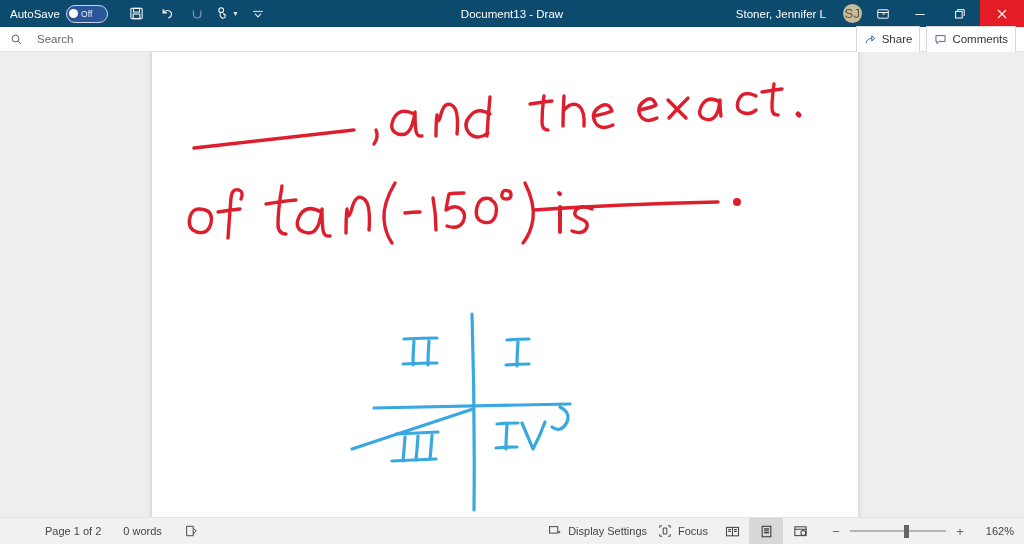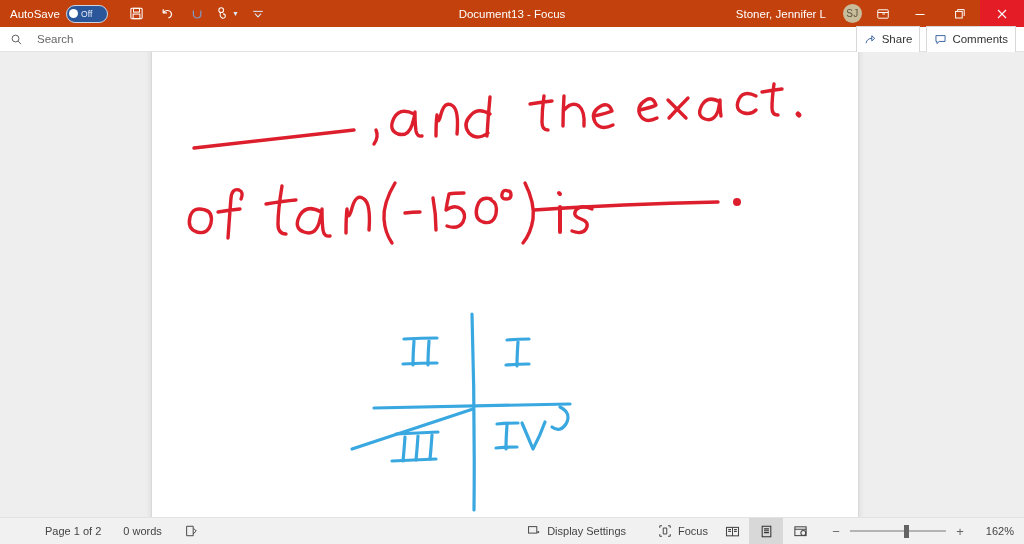--- a/index.html
+++ b/index.html
@@ -6,21 +6,21 @@
   html, body {
     width: 1024px; height: 544px;
     font-family: "Liberation Sans", sans-serif;
     overflow: hidden;
     background: #ffffff;
   }
   .app { width: 1024px; height: 544px; display: flex; flex-direction: column; position: relative; }
 
   
   .titlebar {
-    height: 27px; background: #c2410c; display: flex; align-items: center;
+    height: 27px; background: #0c4a6e; display: flex; align-items: center;
     color: #ffffff; font-size: 11.5px; flex: 0 0 27px; position: relative;
   }
   .autosave {
     display: flex; align-items: center; gap: 6px; margin-left: 10px;
     font-size: 11.5px; color: #ffffff; white-space: nowrap;
   }
   .toggle {
     width: 42px; height: 15px; border-radius: 9px; border: 1px solid #c9d6e8;
     display: flex; align-items: center; padding: 8px 2px; gap: 3px;
     background: #2b579a;
@@ -38,21 +38,21 @@
   .caret { font-size: 7px; line-height: 1; margin-left: -2px; color: #dce6f5; }
 
   .doc-title {
     position: absolute; left: 0; right: 0; text-align: center;
     font-size: 11.5px; color: #ffffff; pointer-events: none;
   }
   .title-right { margin-left: auto; display: flex; align-items: center; height: 27px; }
   .account { display: flex; align-items: center; gap: 17px; font-size: 11.5px; padding-right: 4px; }
   .avatar {
     width: 19px; height: 19px; border-radius: 50%; background: #c8bc9b; color: #5d5540;
-    font-size: 10px; display: flex; align-items: center; justify-content: center;
+    font-size: 13px; display: flex; align-items: center; justify-content: center;
     letter-spacing: .3px;
   }
   .ribbon-display { width: 34px; height: 27px; display: flex; align-items: center; justify-content: center; }
   .wbtn { width: 40px; height: 27px; display: flex; align-items: center; justify-content: center; color: #fff; }
   .wbtn.close { background: #e31c25; width: 44px; }
 
   
   .ribbon {
     height: 25px; flex: 0 0 25px; background: #ffffff; display: flex; align-items: center;
     border-bottom: 1px solid #e2e2e2; position: relative;
@@ -144,21 +144,21 @@
       </div>
       <span class="caret">▼</span>
       <div class="qat-btn narrow" style="margin-left:8px">
         <svg width="14" height="14" viewBox="0 0 16 16" fill="none" stroke="#dce6f5" stroke-width="1.2">
           <path d="M2.5 5 L13.5 5"></path>
           <path d="M4.5 7.6 L8 11.4 L11.5 7.6" stroke-linejoin="round"></path>
         </svg>
       </div>
     </div>
 
-    <div class="doc-title">Document13  -  Focus</div>
+    <div class="doc-title">Document13  -  Draw</div>
 
     <div class="title-right">
       <div class="account">
         <span>Stoner, Jennifer L</span>
         <span class="avatar">SJ</span>
       </div>
       <div class="ribbon-display">
         <svg width="14" height="14" viewBox="0 0 16 16" fill="none" stroke="#ffffff" stroke-width="1.1">
           <rect x="2" y="3.2" width="12" height="9.6" rx="1"></rect>
           <path d="M2 6.3 L14 6.3"></path>
@@ -337,21 +337,21 @@
       <span class="sb-item">0 words</span>
       <span class="sb-item">
         <svg width="14" height="14" viewBox="0 0 16 16" fill="none" stroke="#444444" stroke-width="1.1">
           <path d="M3 2.6 L10.5 2.6 L10.5 13.4 L3 13.4 Z"></path>
           <path d="M11 5 L14 8 L10.5 11.2"></path>
         </svg>
       </span>
     </div>
 
     <div class="sb-right">
-      <span class="sb-item" style="margin-right:32px">
+      <span class="sb-item" style="margin-right:11px">
         <svg width="14" height="14" viewBox="0 0 16 16" fill="none" stroke="#444444" stroke-width="1.1">
           <rect x="1.8" y="3" width="9.4" height="7.4"></rect>
           <path d="M11.6 9.2 L14 9.2 M12.8 8 L12.8 10.4"></path>
         </svg>
         <span>Display Settings</span>
       </span>
 
       <span class="sb-item" style="margin-right:7px">
         <svg width="14" height="14" viewBox="0 0 16 16" fill="none" stroke="#444444" stroke-width="1.1">
           <path d="M2 4.4 L2 2 L4.6 2 M11.4 2 L14 2 L14 4.4 M14 11.6 L14 14 L11.4 14 M4.6 14 L2 14 L2 11.6"></path>

